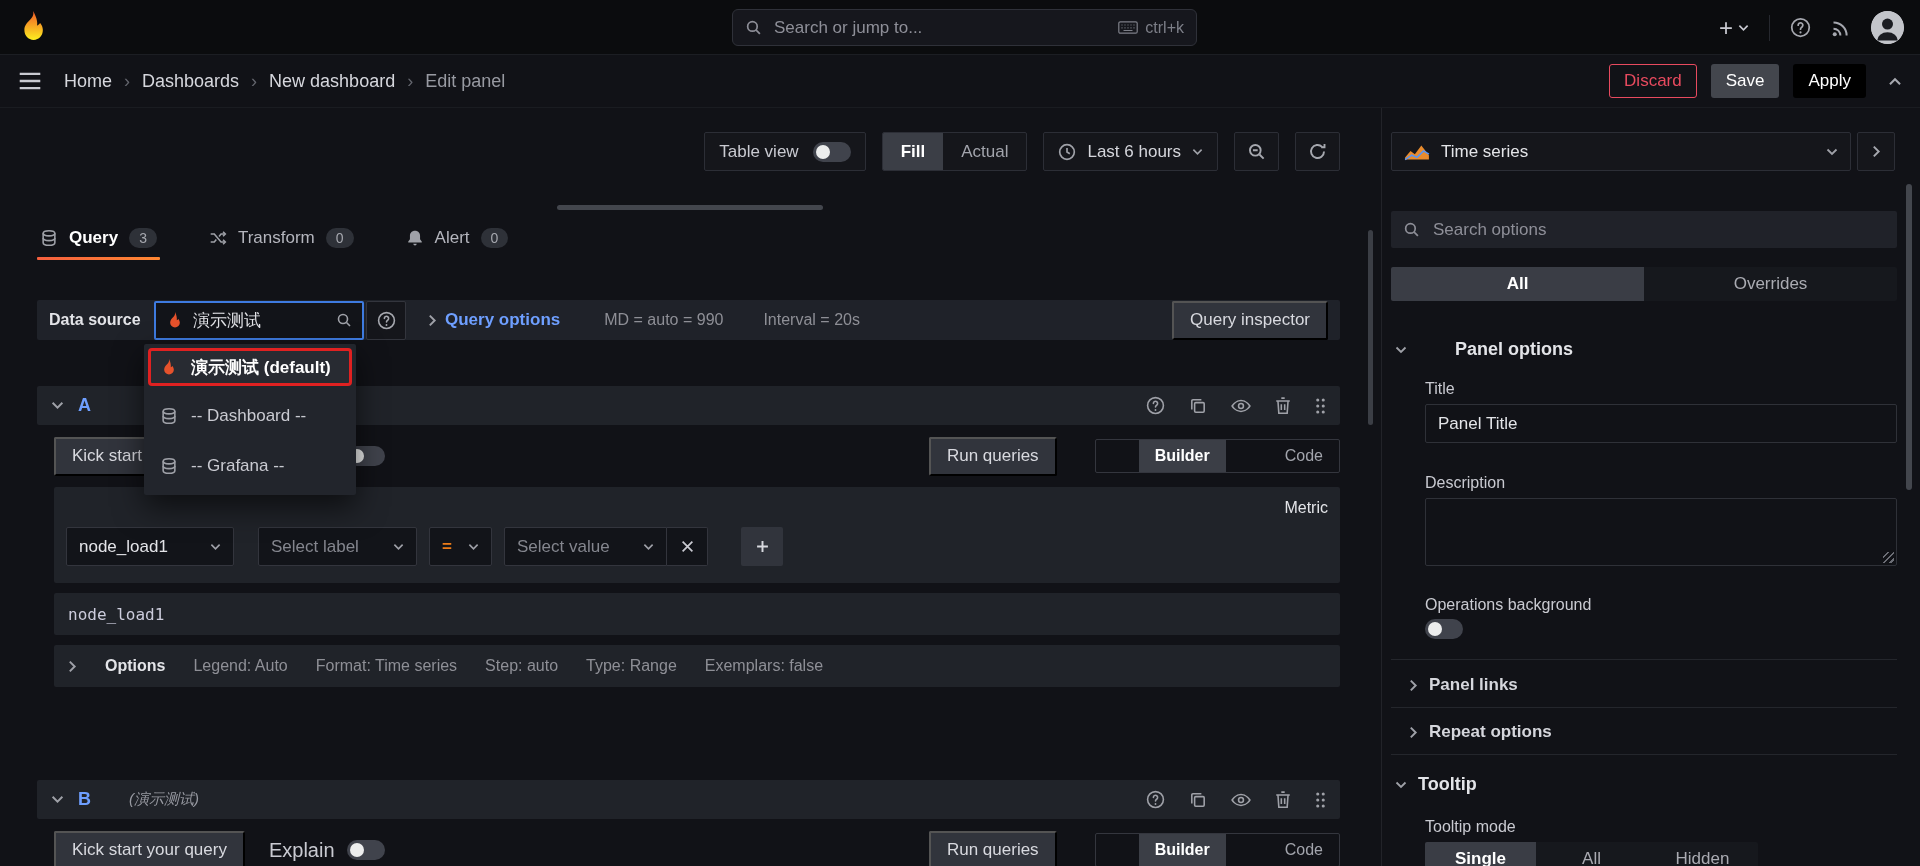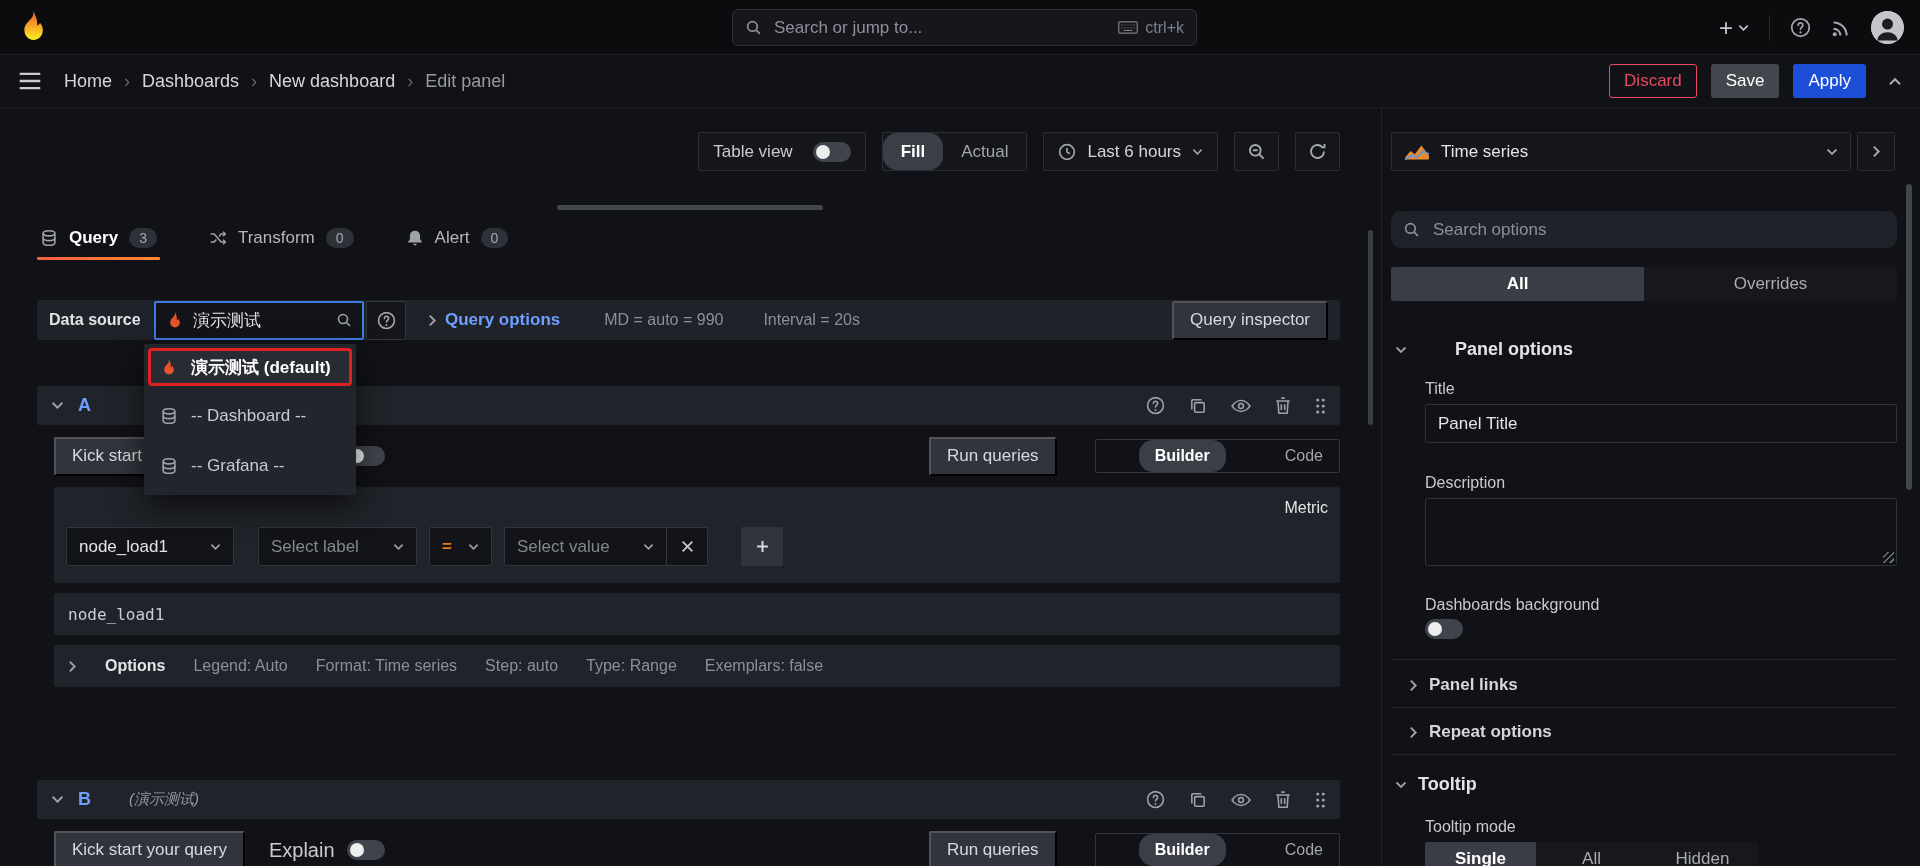--- a/index.html
+++ b/index.html
@@ -30,31 +30,31 @@
   .hamburger{color:#c9cad1;margin-right:22px;}
   .crumbs{display:flex;align-items:center;gap:12px;font-size:18px;}
   .crumb{color:#d6d7dd;}
   .crumb.current{color:#989aa2;}
   .crumb-sep{color:#63656d;font-size:18px;}
   .subnav-actions{margin-left:auto;display:flex;align-items:center;gap:14px;}
   .btn{height:34px;border-radius:3px;padding:0 14px;font-size:17px;display:flex;align-items:center;
        border:1px solid transparent;white-space:nowrap;}
   .btn-discard{color:#e84a5f;border-color:#e84a5f;background:transparent;}
   .btn-save{background:#43464d;color:#fff;}
-  .btn-apply{background:#1d4ed8;color:#fff;}
+  .btn-apply{background:#000000;color:#fff;}
   .collapse-up{color:#a6a8af;margin-left:8px;}
 
   
   .main{position:absolute;left:0;top:108px;width:1381px;height:758px;}
   .panel-toolbar{position:absolute;top:24px;right:41px;display:flex;gap:16px;height:39px;align-items:stretch;}
-  .tv-box{display:flex;align-items:center;gap:20px;padding:0 14px;border:1px solid #2c2e36;border-radius:2px;
+  .tv-box{display:flex;align-items:center;gap:14px;padding:0 14px;border:1px solid #2c2e36;border-radius:2px;
           background:#15161b;color:#c9cad1;}
   .segmented{display:flex;border:1px solid #2c2e36;border-radius:2px;background:#15161b;overflow:hidden;}
   .seg-item{padding:0 18px;display:flex;align-items:center;color:#a2a4ac;}
-  .seg-item.active{background:#3b3e46;color:#fff;font-weight:700;border-radius:14px;}
+  .seg-item.active{background:#3b3e46;color:#fff;font-weight:700;}
   .time-picker{display:flex;align-items:center;gap:11px;padding:0 14px;border:1px solid #2c2e36;
           border-radius:2px;background:#15161b;color:#d5d6dc;}
   .icon-btn{width:45px;border:1px solid #2c2e36;border-radius:2px;background:#15161b;display:flex;
           align-items:center;justify-content:center;color:#a6a8af;}
   .resize-pill{position:absolute;top:97px;left:557px;width:266px;height:5px;background:#43464d;border-radius:3px;}
 
   .tabs{position:absolute;top:110px;left:37px;display:flex;gap:46px;height:39px;}
   .tab{display:flex;align-items:center;gap:11px;color:#b4b5bd;position:relative;padding:0 3px;}
   .tab.active{color:#fff;font-weight:700;}
   .tab.active::after{content:"";position:absolute;left:0;right:0;bottom:-3px;height:3px;
@@ -123,21 +123,21 @@
   .ds-item .db{color:#9fa1a8;}
 
   
   .pane{position:absolute;left:1381px;top:108px;width:539px;height:758px;border-left:1px solid #222329;overflow:hidden;}
   .viz-row{position:absolute;top:24px;left:9px;display:flex;gap:6px;}
   .viz-picker{width:460px;height:39px;border:1px solid #2c2e36;border-radius:2px;background:#15161b;
           display:flex;align-items:center;gap:11px;padding:0 12px;color:#e3e4e8;}
   .viz-picker .caret{margin-left:auto;color:#9fa1a8;}
   .viz-collapse{width:38px;height:39px;border:1px solid #2c2e36;border-radius:2px;display:flex;
           align-items:center;justify-content:center;color:#a6a8af;background:#15161b;}
-  .pane-search{position:absolute;top:103px;left:9px;width:506px;height:37px;background:#202229;border-radius:10px;
+  .pane-search{position:absolute;top:103px;left:9px;width:506px;height:37px;background:#202229;border-radius:2px;
           display:flex;align-items:center;gap:11px;padding:0 12px;color:#8e8f98;}
   .pane-search input{flex:1;background:transparent;border:0;outline:0;color:#c9cad1;font-size:17px;font-family:inherit;}
   .pane-search input::placeholder{color:#8e8f98;}
   .pane-tabs{position:absolute;top:159px;left:9px;width:506px;height:34px;display:flex;background:#16181d;
           border-radius:2px;overflow:hidden;}
   .pane-tab{flex:1;display:flex;align-items:center;justify-content:center;color:#aaabb2;}
   .pane-tab.active{background:#3a3d45;color:#fff;font-weight:700;}
   .section-hdr{position:absolute;left:13px;display:flex;align-items:center;gap:11px;font-size:18px;
           font-weight:700;color:#e3e4e8;}
   .fld-label{position:absolute;left:43px;font-size:16px;color:#c9cad1;}
@@ -598,21 +598,21 @@
       </span>
       <span>Panel options</span>
     </div>
 
     <span class="fld-label" style="top:272px;">Title</span>
     <input class="input" style="top: 296px;" value="Panel Title">
 
     <span class="fld-label" style="top:366px;">Description</span>
     <div class="textarea-wrap"></div>
 
-    <span class="fld-label" style="top:488px;">Dashboards background</span>
+    <span class="fld-label" style="top:488px;">Operations background</span>
     <span class="toggle"></span>
 
     <div class="pane-hr" style="top:551px;"></div>
     <div class="collapse-row" style="top:559px;">
       <span class="chev">
         <svg viewBox="0 0 8 12" width="9" height="13" fill="none" stroke="currentColor" stroke-width="1.8">
             <path d="M1.5 1.5L6 6l-4.5 4.5"></path>
           </svg>
       </span>
       <span>Panel links</span>

